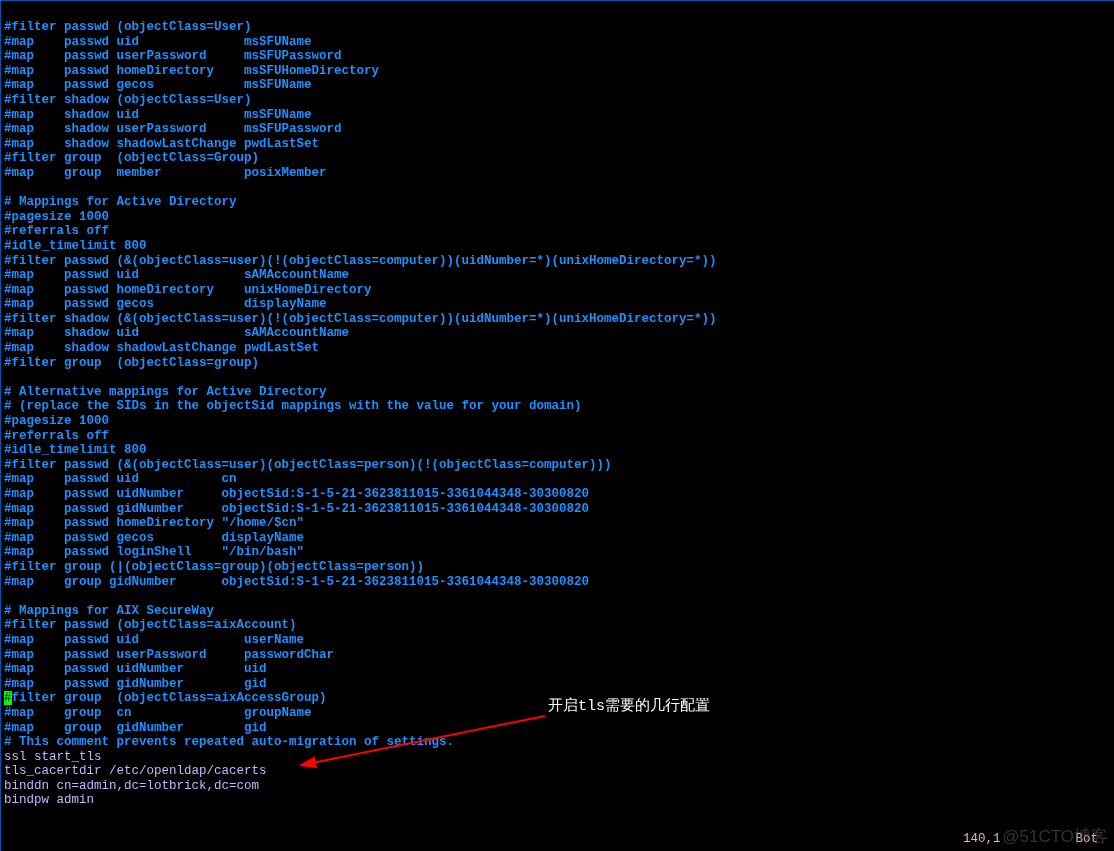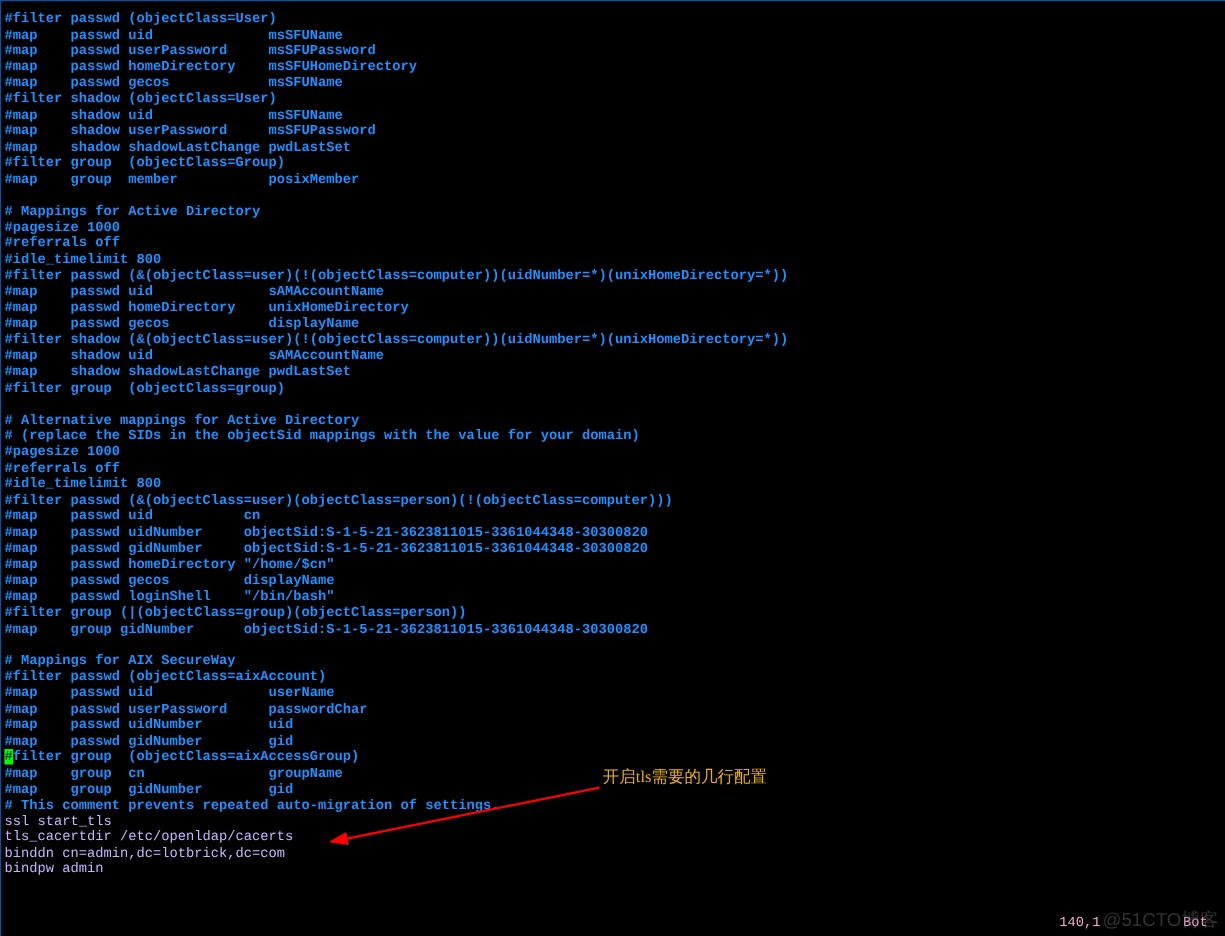--- a/index.html
+++ b/index.html
@@ -1,21 +1,21 @@
 <!DOCTYPE html>
 <html><head>
 <meta charset="utf-8">
 <style>
   html,body{margin:0;padding:0;background:#000;font-family:"Consolas","Courier New",monospace;font-size:12.5px;line-height:14.6px;color:#bcbcbc;width:1114px;height:851px;overflow:hidden;position:relative}
-  .term{padding:10px 4px;white-space:pre;position:relative}
+  .term{padding:20px 4px;white-space:pre;position:relative}
   .cyan-bold{color:#1e90ff;font-weight:bold}
   .white{color:#c4b5fd}
   .hl{background:#00ff00;color:#000}
   .arrow{position:absolute;pointer-events:none}
-  .annotation{position:absolute;color:#eab308;font-family:Liberation Serif, serif;font-size:15px}
+  .annotation{position:absolute;color:#ffffff;font-family:Liberation Mono, monospace;font-size:15px}
   .status{position:absolute;bottom:4px;right:16px;color:#f9a8d4}
   .status span{display:inline-block}
   .watermark{position:absolute;bottom:6px;right:6px;color:#666;font-size:17px;opacity:.5;font-family:"Microsoft YaHei",sans-serif}
   .border-top{position:absolute;top:0;left:0;right:0;height:1px;background:#0055aa}
   .border-left{position:absolute;top:0;left:0;bottom:0;width:1px;background:#0055aa}
 </style>
 </head>
 <body>
 
 <div class="border-top"></div>

